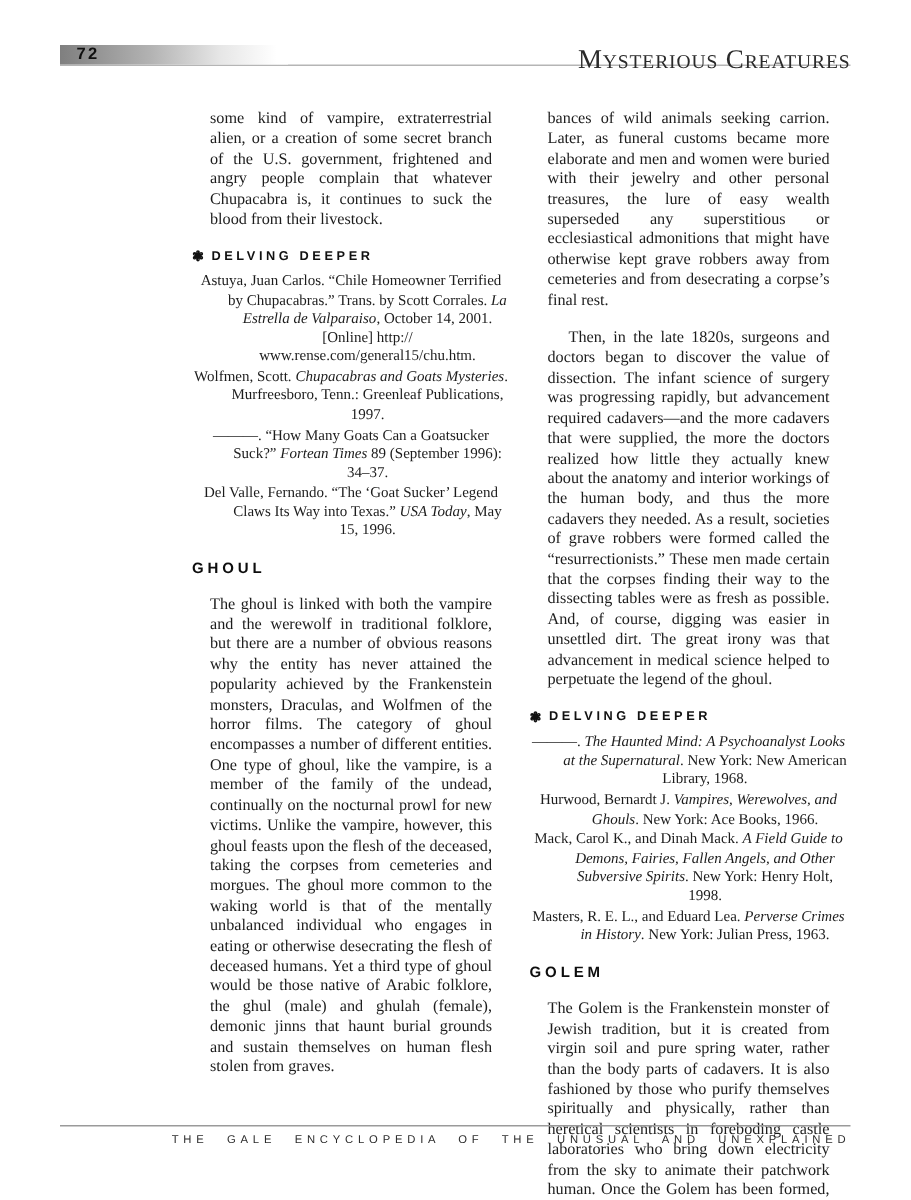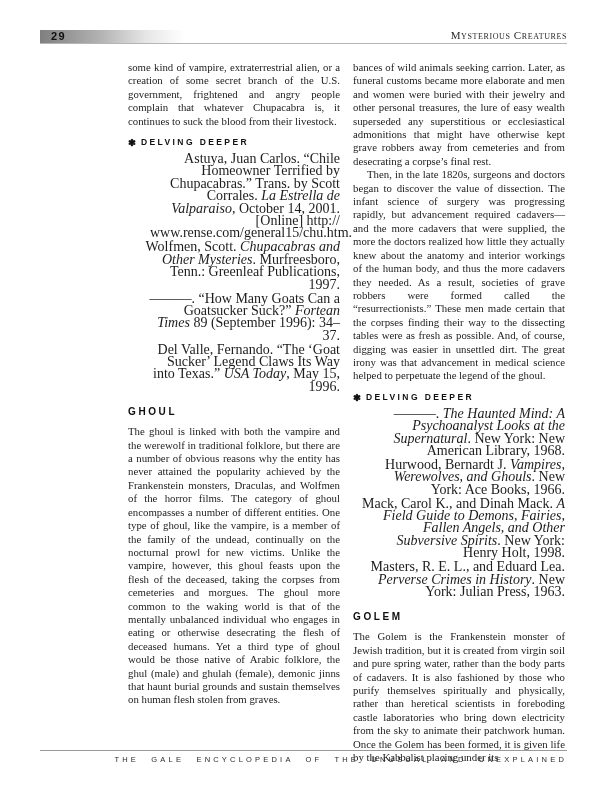--- a/index.html
+++ b/index.html
@@ -21,44 +21,44 @@
     position: absolute; left: 40px; top: 30px; width: 152px; height: 13px;
     background: linear-gradient(90deg, #7f7f7f 0%, #b3b3b3 40%, #e6e6e6 70%, #ffffff 95%);
   }
   .page-num {
     font-family: "Liberation Sans", sans-serif;
     font-weight: bold; font-size: 11px; line-height: 13px;
     letter-spacing: 1.5px; padding-left: 11px; color: #101010;
   }
   .running-head {
     position: absolute; right: 40px; top: 29px;
-    font-variant: small-caps; font-size: 11px; letter-spacing: 0.6px;
+    font-variant: small-caps; font-size: 18px; letter-spacing: 0.6px;
     color: #2a2a2a;
   }
   
   .content {
     position: absolute; top: 61px; left: 128px; right: 42px;
     display: flex; gap: 13px;
   }
   .col { flex: 1 1 0; min-width: 0; }
   p.body {
-    margin: 0; font-size: 10.8px; line-height: 13.4px;
+    margin: 12px; font-size: 10.8px; line-height: 13.4px;
     text-align: justify;
   }
   p.indent { text-indent: 14px; }
   .delving {
     margin: 9px 0 5px 0;
     font-family: "Liberation Sans", sans-serif;
     font-weight: bold; font-size: 8.5px; letter-spacing: 2.4px;
     color: #111; white-space: nowrap;
   }
   .flower { font-size: 9.5px; margin-right: 5px; letter-spacing: 0; vertical-align: -1px; }
   ul.bib {
     list-style: none; margin: 0 0 4px 0; padding: 0;
-    font-size: 14px; line-height: 12.4px; text-align: right;
+    font-size: 10px; line-height: 12.4px; text-align: center;
   }
   ul.bib li { padding-left: 22px; text-indent: -22px; margin-bottom: 1.5px; }
   .sec-heading {
     font-family: Liberation Sans, sans-serif;
     font-weight: bold; font-size: 10px; letter-spacing: 2.6px;
     margin: 13px 0 8px 0; color: #0d0d0d;
   }
   
   .footer-rule {
     position: absolute; left: 40px; right: 40px; top: 750px;
@@ -73,36 +73,36 @@
     white-space: nowrap;
   }
 </style>
 </head>
 <body>
 
 <div class="page">
 
   <div class="header-rule"></div>
   <div class="page-num-bar">
-    <div class="page-num">29</div>
+    <div class="page-num">72</div>
   </div>
   <div class="running-head">Mysterious Creatures</div>
 
   <div class="content">
 
     <div class="col">
       <p class="body">some kind of vampire, extraterrestrial alien, or a creation of some secret branch of the U.S. government, frightened and angry people complain that whatever Chupacabra is, it continues to suck the blood from their livestock.</p>
 
       <div class="delving">
         <span class="flower">❃</span><span>DELVING DEEPER</span>
       </div>
 
       <ul class="bib">
         <li><span>Astuya, Juan Carlos. “Chile Homeowner Terrified by Chupacabras.” Trans. by Scott Corrales. </span><i>La Estrella de Valparaiso</i><span>, October 14, 2001. [Online] http:// www.rense.com/general15/chu.htm.</span></li>
-        <li><span>Wolfmen, Scott. </span><i>Chupacabras and Other Mysteries</i><span>. Murfreesboro, Tenn.: Greenleaf Publications, 1997.</span></li>
+        <li><span>Wolfmen, Scott. </span><i>Chupacabras and Goats Mysteries</i><span>. Murfreesboro, Tenn.: Greenleaf Publications, 1997.</span></li>
         <li><span>———. “How Many Goats Can a Goatsucker Suck?” </span><i>Fortean Times</i><span> 89 (September 1996): 34–37.</span></li>
         <li><span>Del Valle, Fernando. “The ‘Goat Sucker’ Legend Claws Its Way into Texas.” </span><i>USA Today</i><span>, May 15, 1996.</span></li>
       </ul>
 
       <div class="sec-heading">GHOUL</div>
       <p class="body">The ghoul is linked with both the vampire and the werewolf in traditional folklore, but there are a number of obvious reasons why the entity has never attained the popularity achieved by the Frankenstein monsters, Draculas, and Wolfmen of the horror films. The category of ghoul encompasses a number of different entities. One type of ghoul, like the vampire, is a member of the family of the undead, continually on the nocturnal prowl for new victims. Unlike the vampire, however, this ghoul feasts upon the flesh of the deceased, taking the corpses from cemeteries and morgues. The ghoul more common to the waking world is that of the mentally unbalanced individual who engages in eating or otherwise desecrating the flesh of deceased humans. Yet a third type of ghoul would be those native of Arabic folklore, the ghul (male) and ghulah (female), demonic jinns that haunt burial grounds and sustain themselves on human flesh stolen from graves.</p>
     </div>
 
     <div class="col">
       <p class="body">bances of wild animals seeking carrion. Later, as funeral customs became more elaborate and men and women were buried with their jewelry and other personal treasures, the lure of easy wealth superseded any superstitious or ecclesiastical admonitions that might have otherwise kept grave robbers away from cemeteries and from desecrating a corpse’s final rest.</p>

